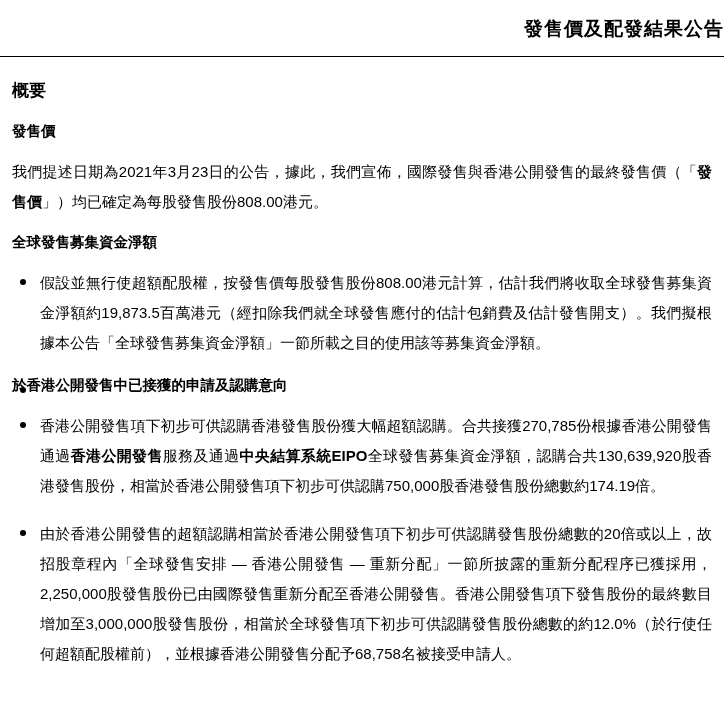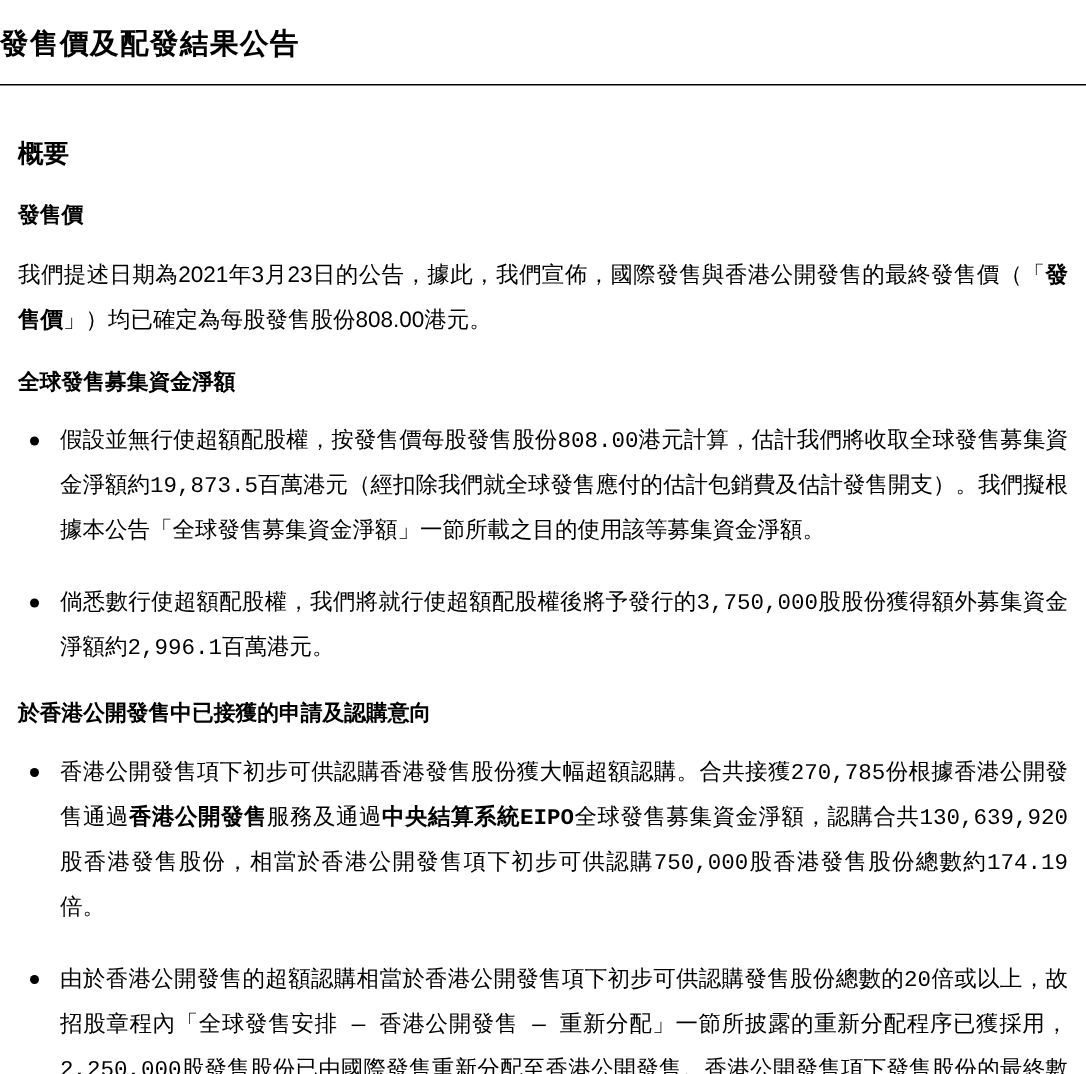--- a/index.html
+++ b/index.html
@@ -13,42 +13,42 @@
     font-family: "Liberation Serif", "DejaVu Serif", serif;
     color: #000000;
   }
   .page {
     width: 724px;
     box-sizing: border-box;
     padding: 0;
     position: relative;
   }
   .doc-title {
-    text-align: left;
+    text-align: right;
     font-size: 19px;
     font-weight: bold;
     letter-spacing: 1px;
     padding: 16px 0 14px 0;
     font-family: "Liberation Sans", "DejaVu Sans", sans-serif;
   }
   .rule {
     border: 0;
     border-top: 1px solid #000000;
     margin: 0 0 0 0;
     width: 100%;
   }
   .content {
     padding: 18px 12px 10px 12px;
     box-sizing: border-box;
   }
   .section-heading {
     font-size: 17px;
     font-weight: bold;
     font-family: "Liberation Sans", "DejaVu Sans", sans-serif;
-    margin: 16px 0 20px 0;
+    margin: 4px 0 20px 0;
   }
   .sub-heading {
     font-size: 14.5px;
     font-weight: bold;
     font-family: "Liberation Sans", "DejaVu Sans", sans-serif;
     margin: 0 0 16px 0;
   }
   .sub-heading.spaced {
     margin-top: 12px;
   }
@@ -66,21 +66,21 @@
     padding: 0;
   }
   ul.bullets li {
     position: relative;
     padding-left: 28px;
     font-size: 15px;
     line-height: 30px;
     margin-bottom: 18px;
     text-align: justify;
     text-justify: inter-ideograph;
-    font-family: Liberation Mono, monospace;
+    font-family: Liberation Sans, sans-serif;
   }
   ul.bullets li .dot {
     position: absolute;
     left: 8px;
     top: 11px;
     width: 6px;
     height: 6px;
     background: #000;
     border-radius: 50%;
   }
@@ -105,21 +105,20 @@
     <p class="para"><span>我們提述日期為2021年3月23日的公告，據此，我們宣佈，國際發售與香港公開發售的最終發售價（「</span><span class="b">發售價</span><span>」）均已確定為每股發售股份808.00港元。</span></p>
 
     <div class="sub-heading spaced">全球發售募集資金淨額</div>
     <ul class="bullets">
       <li>
         <span class="dot"></span>
         <span><span>假設並無行使超額配股權，按發售價每股發售股份808.00港元計算，估計我們將收取全球發售募集資金淨額約19,873.5百萬港元（經扣除我們就全球發售應付的估計包銷費及估計發售開支）。我們擬根據本公告「全球發售募集資金淨額」一節所載之目的使用該等募集資金淨額。</span></span>
       </li>
       <li>
         <span class="dot"></span>
-        <span><span>倘悉數行使超額配股權，我們將就行使超額配股權後將予發行的3,750,000股股份獲得額外募集資金淨額約2,996.1百萬港元。</span></span>
       </li>
     </ul>
 
     <div class="sub-heading spaced">於香港公開發售中已接獲的申請及認購意向</div>
     <ul class="bullets">
       <li>
         <span class="dot"></span>
         <span><span>香港公開發售項下初步可供認購香港發售股份獲大幅超額認購。合共接獲270,785份根據香港公開發售通過</span><span class="b">香港公開發售</span><span>服務及通過</span><span class="b">中央結算系統EIPO</span><span>全球發售募集資金淨額，認購合共130,639,920股香港發售股份，相當於香港公開發售項下初步可供認購750,000股香港發售股份總數約174.19倍。</span></span>
       </li>
       <li>

